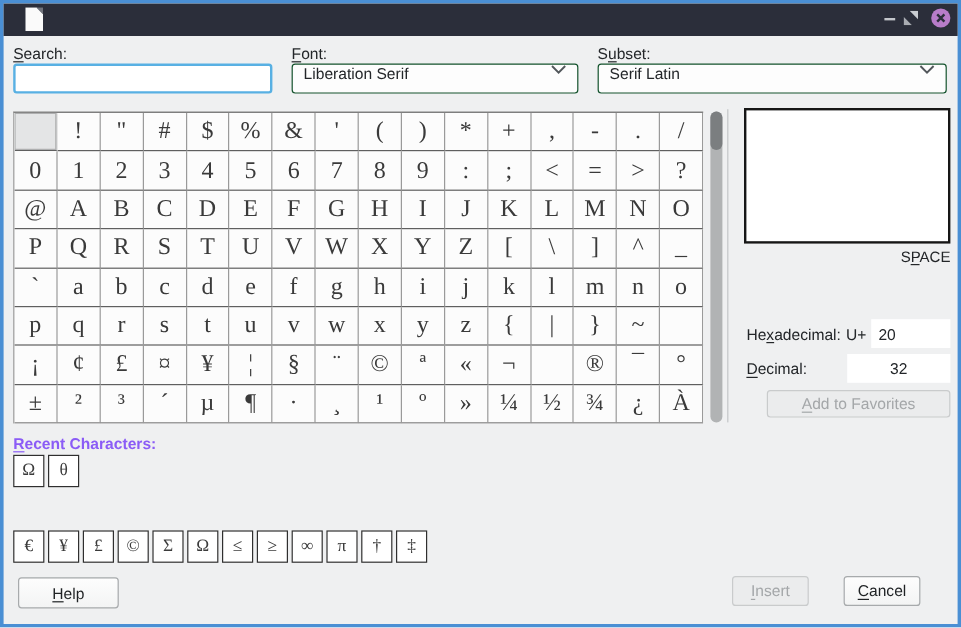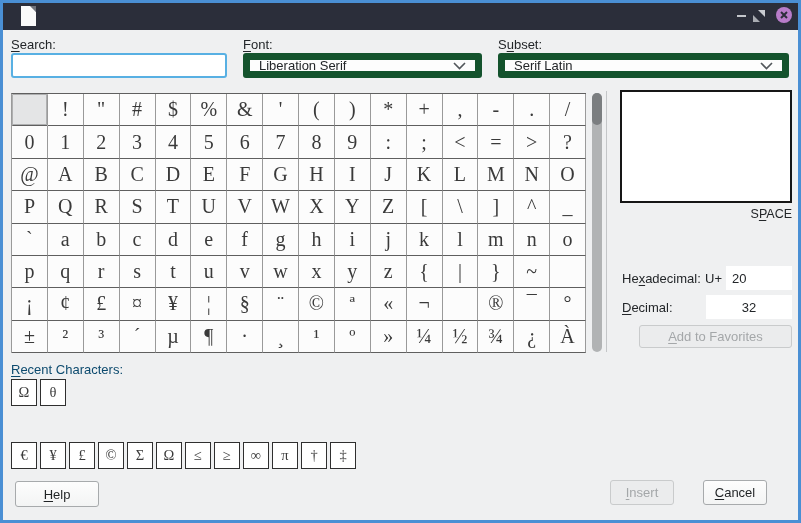--- a/index.html
+++ b/index.html
@@ -23,22 +23,22 @@
     clip-path:polygon(0 0,100% 100%,100% 0);}
   .min-btn{position:absolute;left:734px;top:12px;width:9px;height:2px;background:#c3c6cb;}
   .max-btn{position:absolute;left:750px;top:5px;width:12px;height:12px;}
   .close-btn{position:absolute;left:773px;top:4px;width:16px;height:16px;border-radius:50%;
     background:var(--close-button);display:flex;align-items:center;justify-content:center;}
 
   
   .fld-label{position:absolute;top:37px;font-size:13px;color:#232629;}
   .search-input{position:absolute;left:11px;top:53px;width:216px;height:25px;background:#fff;
     border:2px solid var(--focus-border);border-radius:3px;font-size:13px;padding:0 6px;color:#232629;outline:none;}
-  .combo{position:absolute;top:53px;height:25px;background:#fdfdfd;border:7px solid #14532d;
-    border-radius:3px;display:flex;align-items:center;padding:0 9px;font-size:13px;color:#232629;cursor:default;}
+  .combo{position:absolute;top:53px;height:25px;background:#fdfdfd;border:1px solid #14532d;
+    border-radius:3px;display:flex;align-items:flex-start;padding:0 9px;font-size:13px;color:#232629;cursor:default;}
   .combo .chev{margin-left:auto;}
 
   
   .char-grid{position:absolute;left:11px;top:93px;width:575px;height:260px;overflow:hidden;
     display:grid;grid-template-columns:repeat(16,1fr);grid-auto-rows:32.375px;
     background:#fcfcfc;border-top:1px solid #5f5f5f;border-left:1px solid #9a9a9a;}
   .cell{border-right:1px solid #9a9a9a;border-bottom:1px solid #5f5f5f;
     display:flex;align-items:center;justify-content:center;
     font-family:"Liberation Serif",serif;font-size:20px;color:#3a3a3a;}
   .cell.selected{background:#e4e5e6;box-shadow:inset 0 0 0 1px #aeafb0;border-radius:1px;}
@@ -59,21 +59,21 @@
   
   .btn{background:linear-gradient(#fdfdfd,#f3f4f4);border:1px solid #a7aaac;border-radius:3px;
     display:flex;align-items:center;justify-content:center;font-size:13px;color:#1f2224;position:absolute;}
   .btn.disabled{background:#ebeced;border-color:#c9cbcc;color:#a4a7a9;}
   .add-fav{left:639px;top:325px;width:153px;height:23px;}
   .help-btn{left:15px;top:481px;width:84px;height:26px;}
   .insert-btn{left:610px;top:480px;width:64px;height:25px;}
   .cancel-btn{left:703px;top:480px;width:64px;height:25px;}
 
   
-  .sec-label{position:absolute;font-size:13px;color:#0c4a6e;}
+  .sec-label{position:absolute;font-size:13px;color:#8b5cf6;font-weight:bold;}
   .chip-row{position:absolute;display:flex;gap:3px;}
   .chip{width:26px;height:27px;background:#fff;border:1px solid #2f2f2f;
     display:flex;align-items:center;justify-content:center;
     font-family:"Liberation Serif",serif;font-size:14.5px;color:#3b3b3b;}
   u{text-decoration:underline;text-underline-offset:2px;}
 </style>
 </head>
 <body>
 
 <div class="window">

